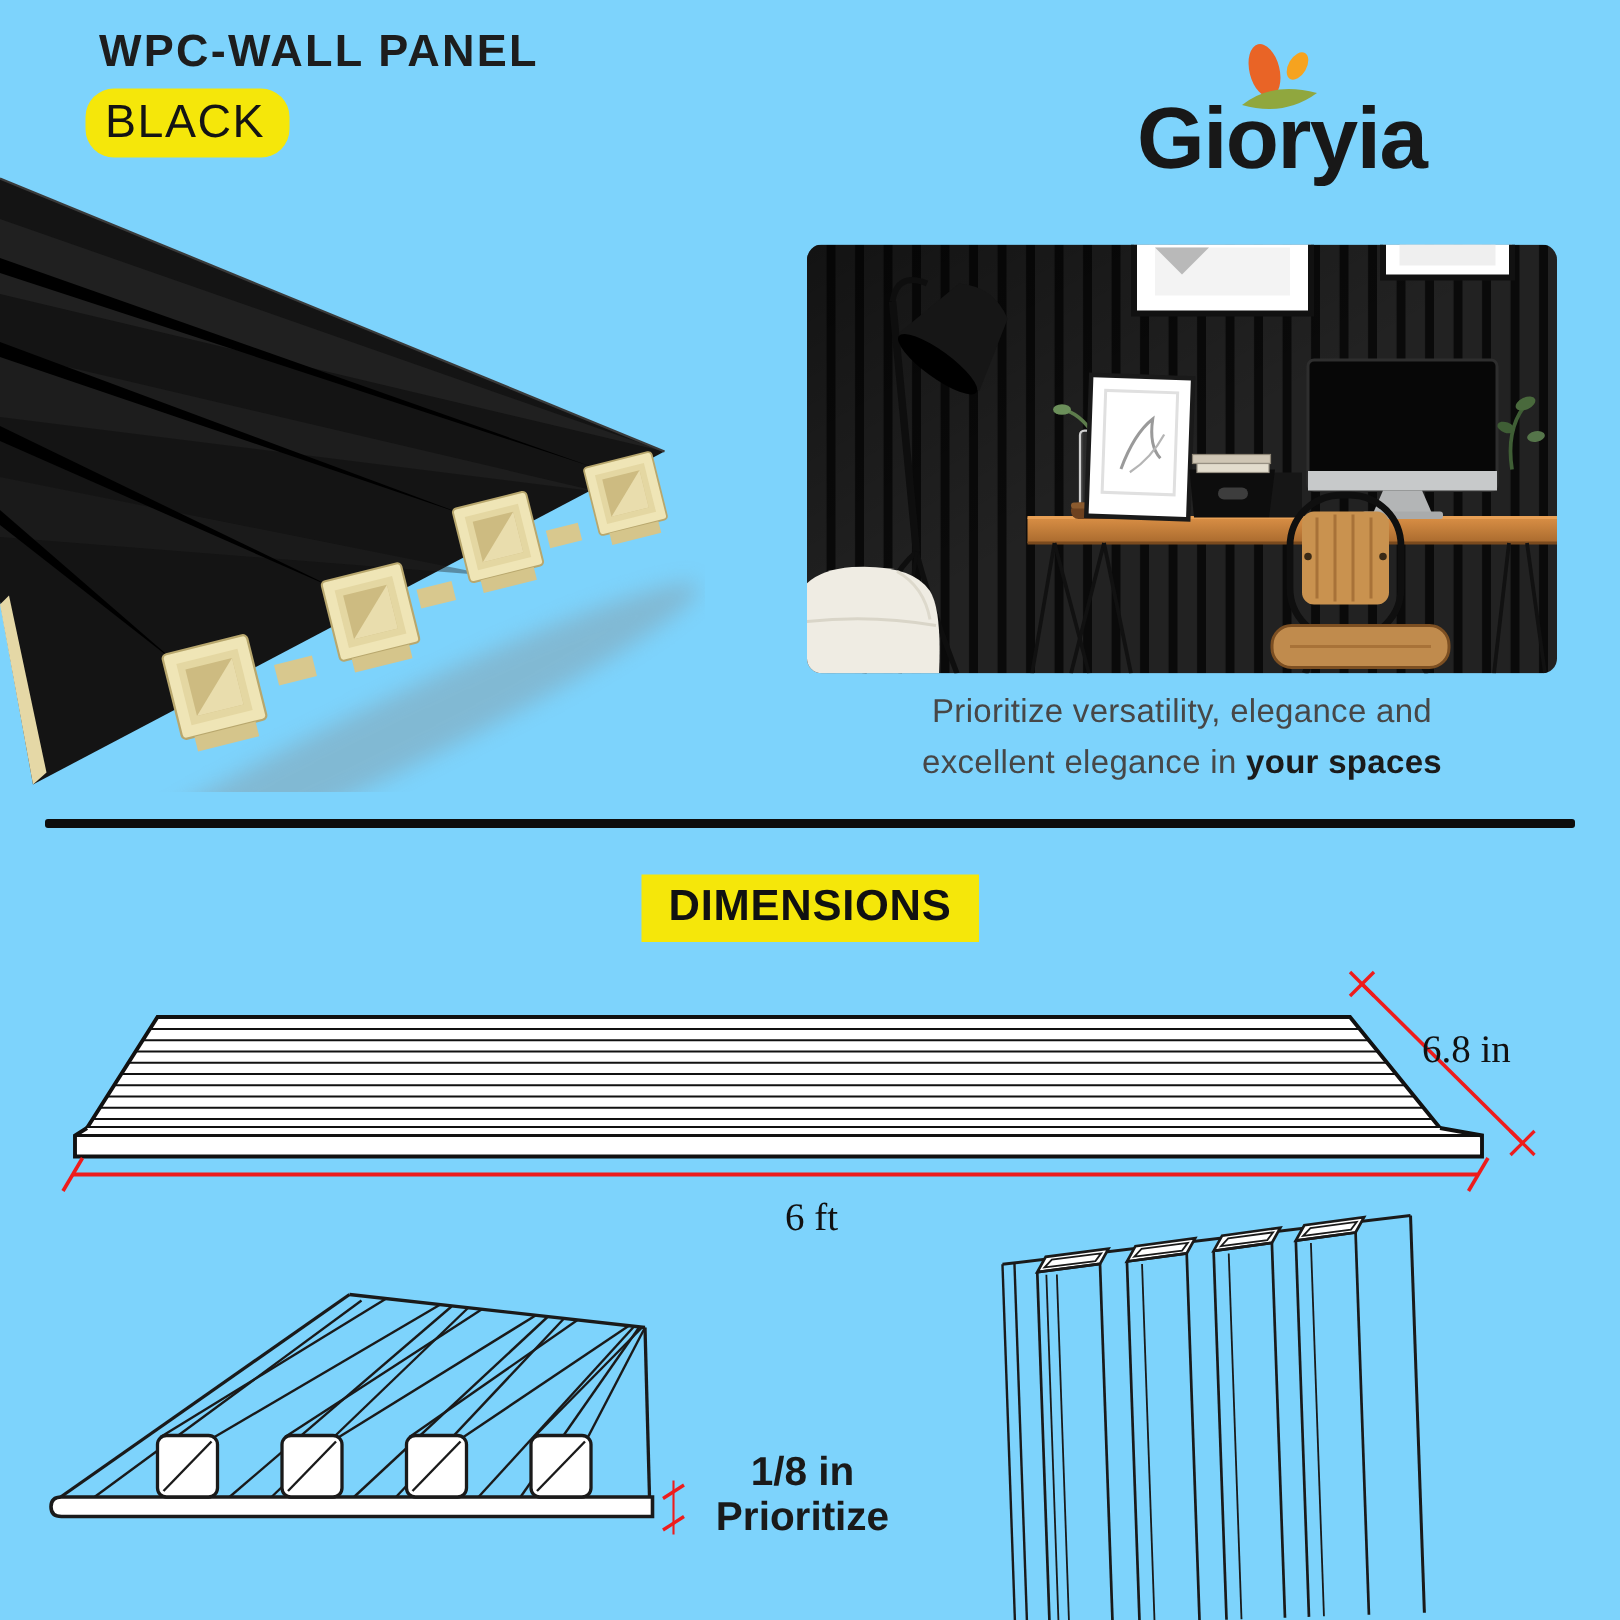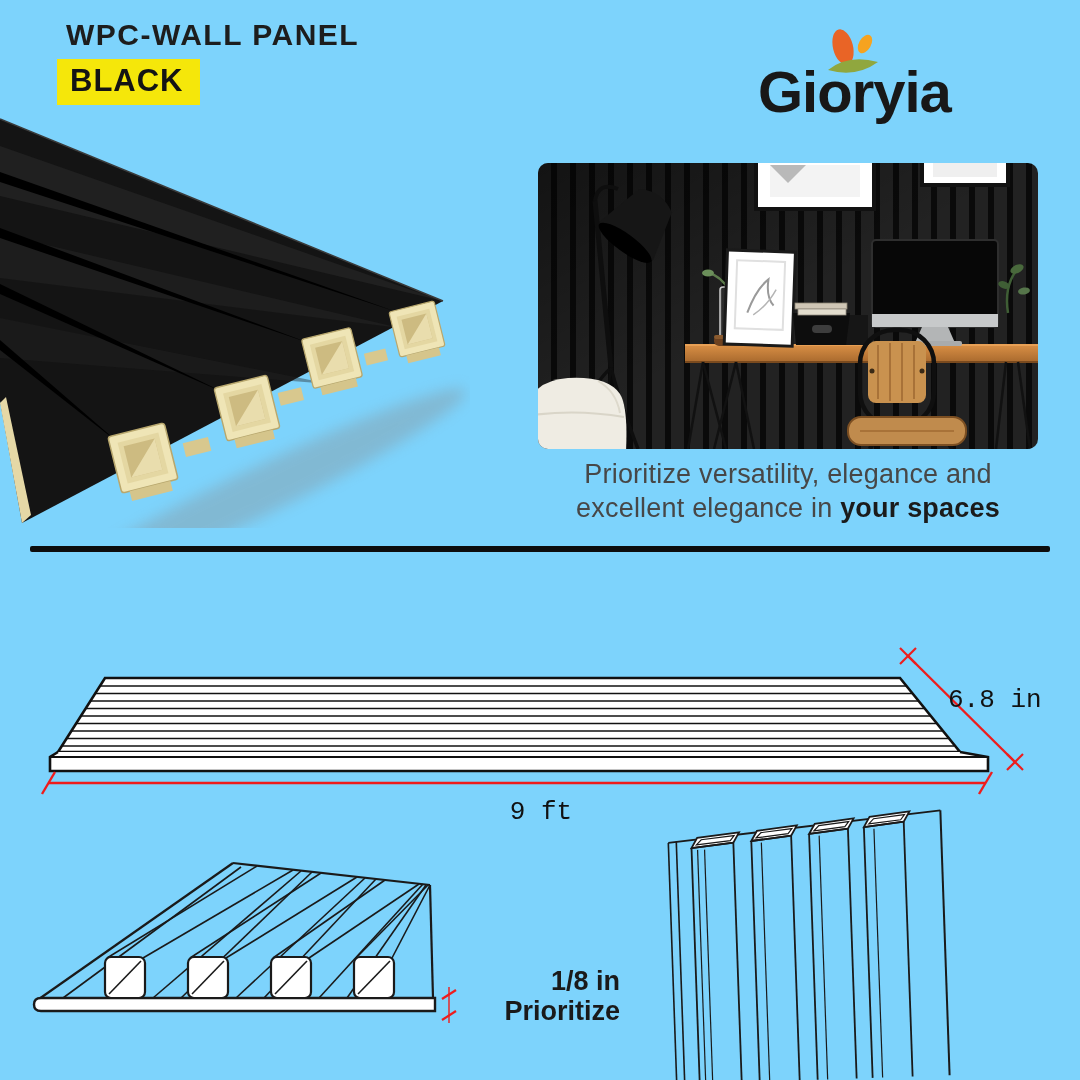--- a/index.html
+++ b/index.html
@@ -2,34 +2,34 @@
 <html><head>
 <meta charset="utf-8">
 <style>
   html,body{margin:0;padding:0;background:#ffffff;}
   #canvas{position:relative;width:1080px;height:1080px;background:#7dd3fc;overflow:hidden;
           font-family:"Liberation Sans",sans-serif;}
   .abs{position:absolute;}
   
   .title{left:66px;top:18px;font-size:30px;font-weight:bold;letter-spacing:1.5px;color:#1d1d1d;}
   .black-badge{left:57px;top:59px;background:#F5E70A;padding:4px 16px 6px 13px;
-               font-size:31px;font-weight:bold;letter-spacing:1px;color:#141414;}
+               font-size:31px;font-weight:normal;letter-spacing:1px;color:#141414;border-radius:19px;}
   .logo{left:748px;top:22px;width:280px;height:102px;}
   
   .photo{left:538px;top:163px;width:500px;height:286px;border-radius:10px;overflow:hidden;}
-  .caption{left:528px;top:457px;width:520px;text-align:center;font-size:27px;line-height:34px;
+  .caption{left:528px;top:457px;width:520px;text-align:center;font-size:22px;line-height:34px;
            color:#474747;letter-spacing:.2px;}
   .caption b{color:#1b1b1b;font-weight:bold;}
   .divider{left:30px;top:546px;width:1020px;height:6px;background:#0d0d0d;border-radius:2px;}
   .dim-badge{left:50%;top:583px;transform:translateX(-50%);background:#F5E70A;
              padding:5px 18px 7px 18px;font-size:29px;font-weight:bold;letter-spacing:.5px;color:#111;}
-  .dim-label{font-family:Liberation Mono, monospace;color:#111;font-size:26px;}
+  .dim-label{font-family:Liberation Serif, serif;color:#111;font-size:26px;}
   .label-9ft{left:441px;top:797px;width:200px;text-align:center;}
   .label-68{left:948px;top:685px;width:130px;text-align:left;}
-  .thickness{left:450px;top:966px;width:170px;text-align:right;font-weight:bold;
+  .thickness{left:450px;top:966px;width:170px;text-align:center;font-weight:bold;
              font-size:27px;line-height:30px;color:#1a1a1a;}
   svg{display:block;}
 </style>
 </head>
 <body>
 
 <div id="canvas">
 
   <div class="abs title">WPC-WALL PANEL</div>
   <div class="abs black-badge">BLACK</div>
@@ -204,20 +204,21 @@
     </svg>
   </div>
 
   <div class="abs caption">
     <div>Prioritize versatility, elegance and</div>
     <div><span>excellent elegance in </span><b>your spaces</b></div>
   </div>
 
   <div class="abs divider"></div>
 
+  <div class="abs dim-badge">DIMENSIONS</div>
 
   <div class="abs" style="left:30px;top:645px;width:1020px;height:190px;">
     <svg width="1020" height="190" viewBox="0 0 1020 190">
       <g fill="#ffffff" stroke="#111111">
         <polygon points="75,33 870,33 930,107 28,107" stroke-width="2.6"></polygon>
         <g stroke-width="1.4">
           <line x1="70" y1="41" x2="876" y2="41"></line>
           <line x1="65" y1="48.5" x2="882" y2="48.5"></line>
           <line x1="60" y1="56" x2="888" y2="56"></line>
           <line x1="56" y1="63.5" x2="894" y2="63.5"></line>
@@ -237,21 +238,21 @@
       </g>
       <g stroke="#EE1C1C" fill="none">
         <line x1="878" y1="11" x2="985" y2="117" stroke-width="2.4"></line>
         <line x1="870" y1="3" x2="886" y2="19" stroke-width="2.2"></line>
         <line x1="886" y1="3" x2="870" y2="19" stroke-width="2.2"></line>
         <line x1="977" y1="109" x2="993" y2="125" stroke-width="2.2"></line>
         <line x1="993" y1="109" x2="977" y2="125" stroke-width="2.2"></line>
       </g>
     </svg>
   </div>
-  <div class="abs dim-label label-9ft">9 ft</div>
+  <div class="abs dim-label label-9ft">6 ft</div>
   <div class="abs dim-label label-68">6.8 in</div>
 
   <div class="abs" style="left:25px;top:853px;width:445px;height:178px;">
     <svg width="445" height="178" viewBox="0 0 445 178">
       <g stroke="#1a1a1a" fill="none">
         <g stroke-width="1.6">
           <line x1="38" y1="145" x2="216" y2="14"></line>
           <line x1="82" y1="105" x2="232" y2="13"></line>
           <line x1="118" y1="105" x2="268" y2="17"></line>
           <line x1="128" y1="145" x2="276" y2="18"></line>

